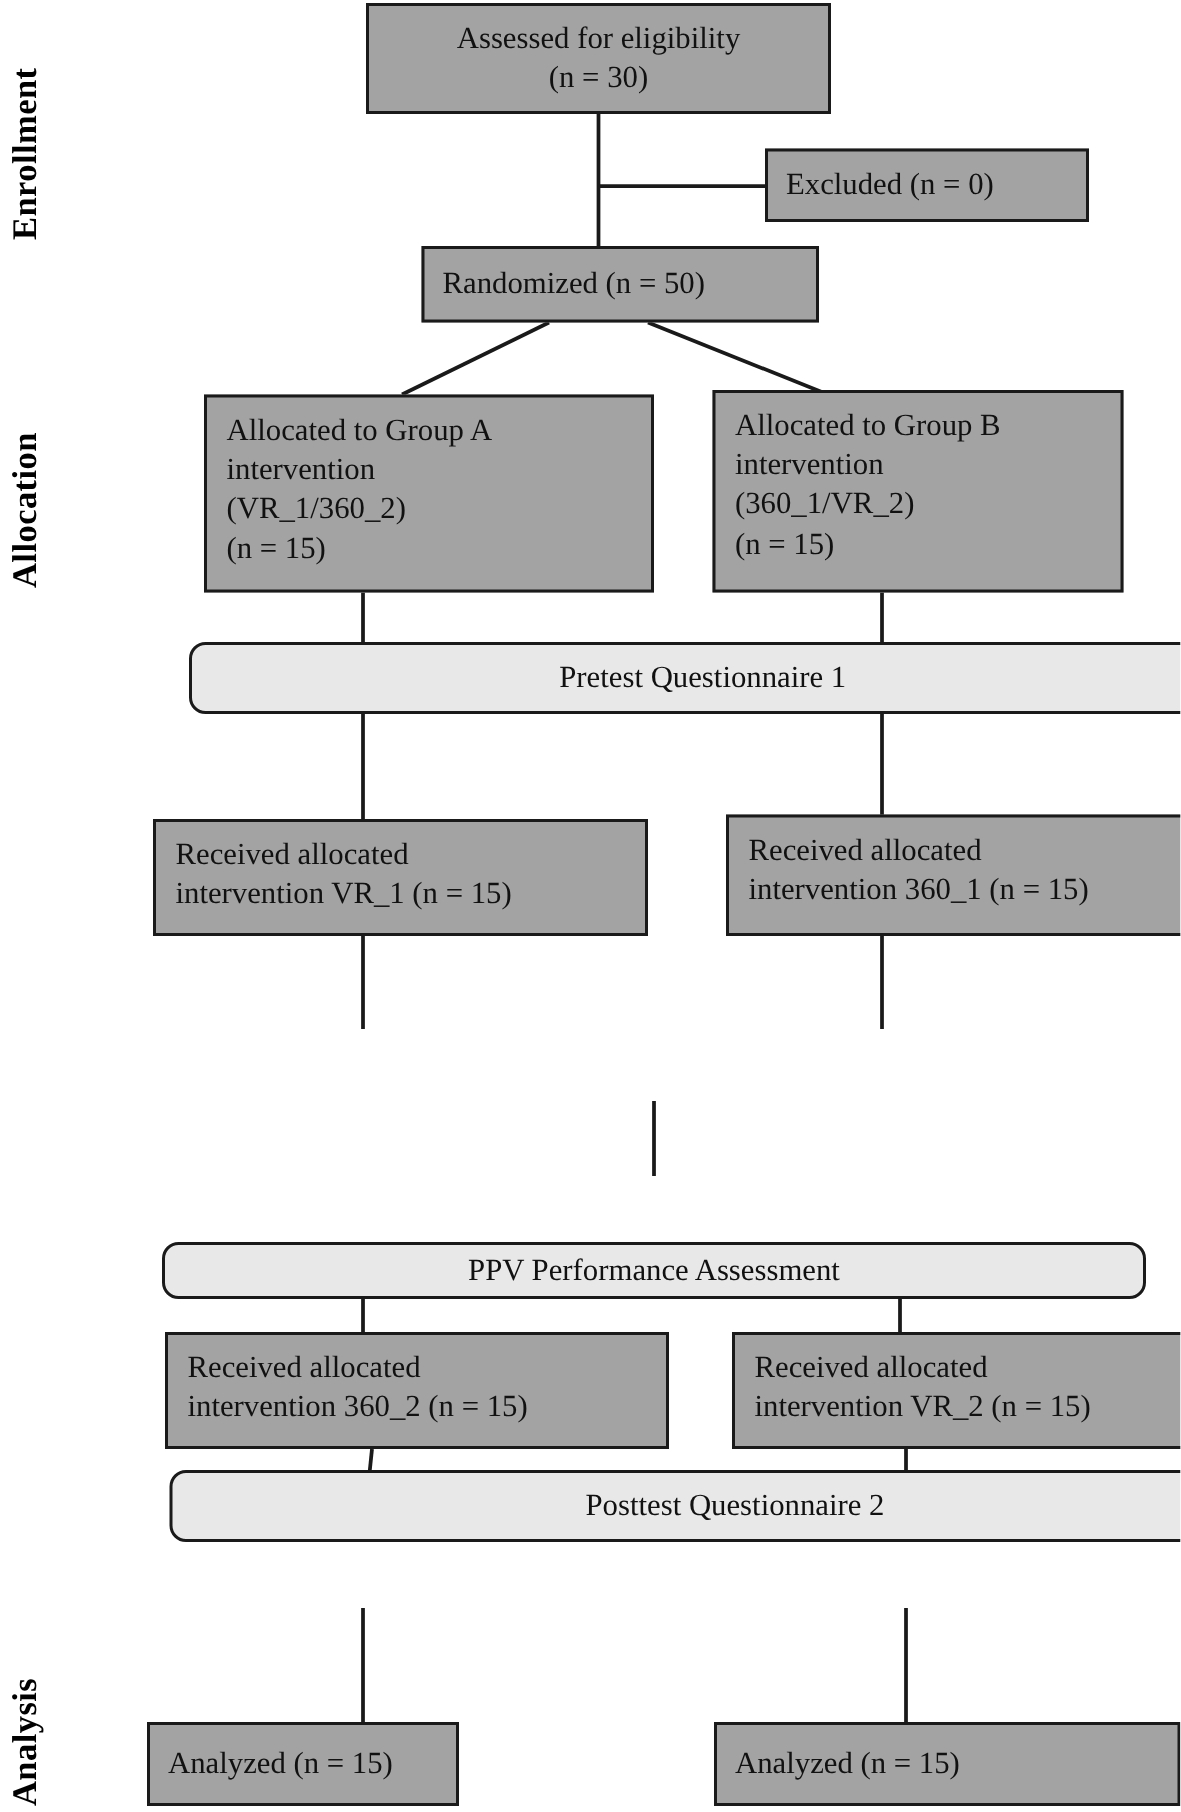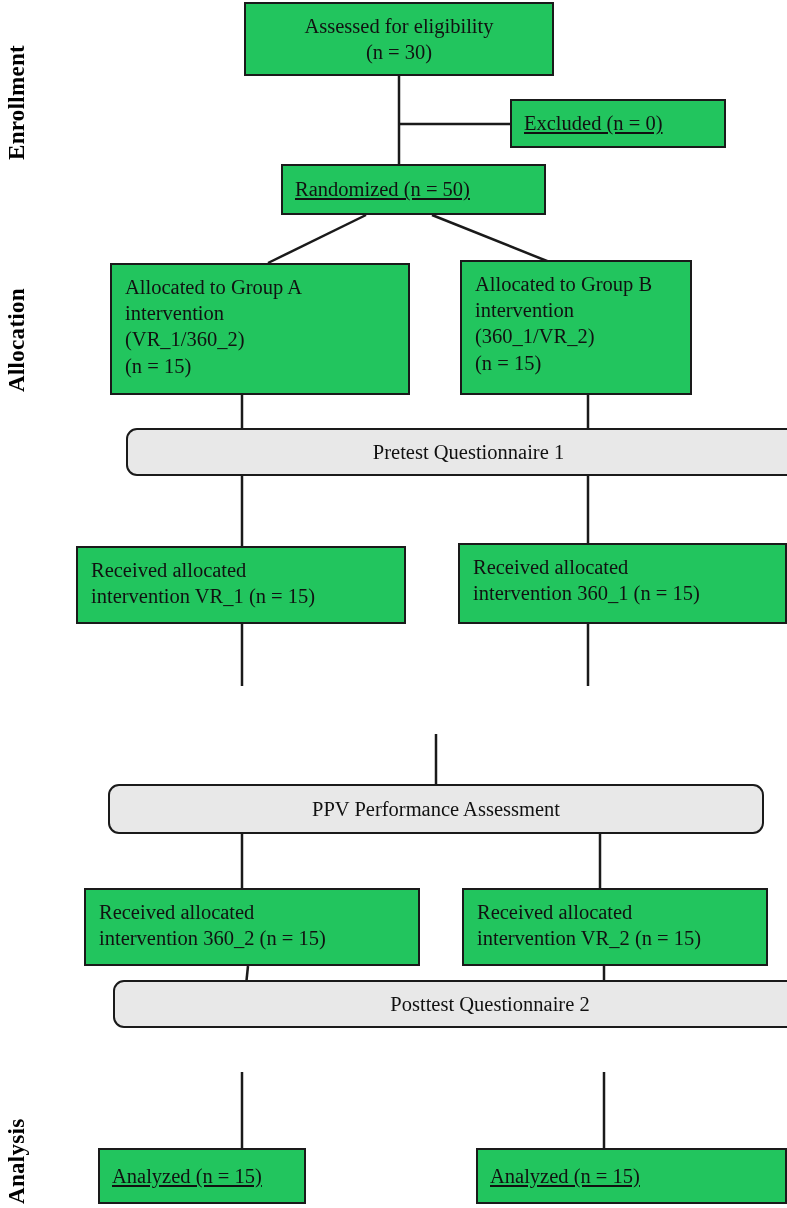--- a/index.html
+++ b/index.html
@@ -20,21 +20,21 @@
     left: 0;
     top: 0;
     width: 787px;
     height: 1208px;
     pointer-events: none;
   }
   .node {
     position: absolute;
     box-sizing: border-box;
     border: 2.5px solid #1a1a1a;
-    background: #22c55e;
+    background: #a3a3a3;
     font-size: 20.5px;
     line-height: 1.28;
     color: #111111;
     z-index: 2;
   }
   .node .txt {
     display: block;
     white-space: pre-line;
   }
   .node.center {
@@ -42,26 +42,26 @@
     align-items: center;
     justify-content: center;
     text-align: center;
   }
   .node.leftal {
     display: flex;
     align-items: center;
     justify-content: flex-start;
     text-align: right;
     padding-left: 12px;
-    text-decoration: underline;
   }
   .node.topleft {
     display: block;
     text-align: left;
     padding: 9px 0 0 13px;
+    margin-left: 26px;
   }
   .node.pill {
     background: #e8e8e8;
     border: 2.5px solid #1a1a1a;
     border-radius: 11px;
     display: flex;
     align-items: center;
     justify-content: center;
     text-align: center;
   }
@@ -131,21 +131,21 @@
     <span class="txt">Randomized (n = 50)</span>
   </div>
 
   <div class="node topleft" style="left:110px; top:263px; width:300px; height:132px;">
     <span class="txt">Allocated to Group A
 intervention
 (VR_1/360_2)
 (n = 15)</span>
   </div>
 
-  <div class="node topleft" style="left:460px; top:260px; width:232px; height:135px;">
+  <div class="node topleft" style="left:449px; top:260px; width:274px; height:135px;">
     <span class="txt">Allocated to Group B
 intervention
 (360_1/VR_2)
 (n = 15)</span>
   </div>
 
   <div class="node pill" style="left:126px; top:428px; width:685px; height:48px;">
     <span class="txt">Pretest Questionnaire 1</span>
   </div>
 
@@ -153,21 +153,21 @@
     <span class="txt">Received allocated
 intervention VR_1 (n = 15)</span>
   </div>
 
   <div class="node topleft" style="left:458px; top:543px; width:329px; height:81px;">
     <span class="txt">Received allocated
 intervention 360_1 (n = 15)</span>
   </div>
 
 
-  <div class="node pill" style="left:108px; top:784px; width:656px; height:50px;justify-content:center;">
+  <div class="node pill" style="left:108px; top:828px; width:656px; height:38px;justify-content:center;">
     <span class="txt">PPV Performance Assessment</span>
   </div>
 
   <div class="node topleft" style="left:84px; top:888px; width:336px; height:78px;">
     <span class="txt">Received allocated
 intervention 360_2 (n = 15)</span>
   </div>
 
   <div class="node topleft" style="left:462px; top:888px; width:306px; height:78px;">
     <span class="txt">Received allocated

